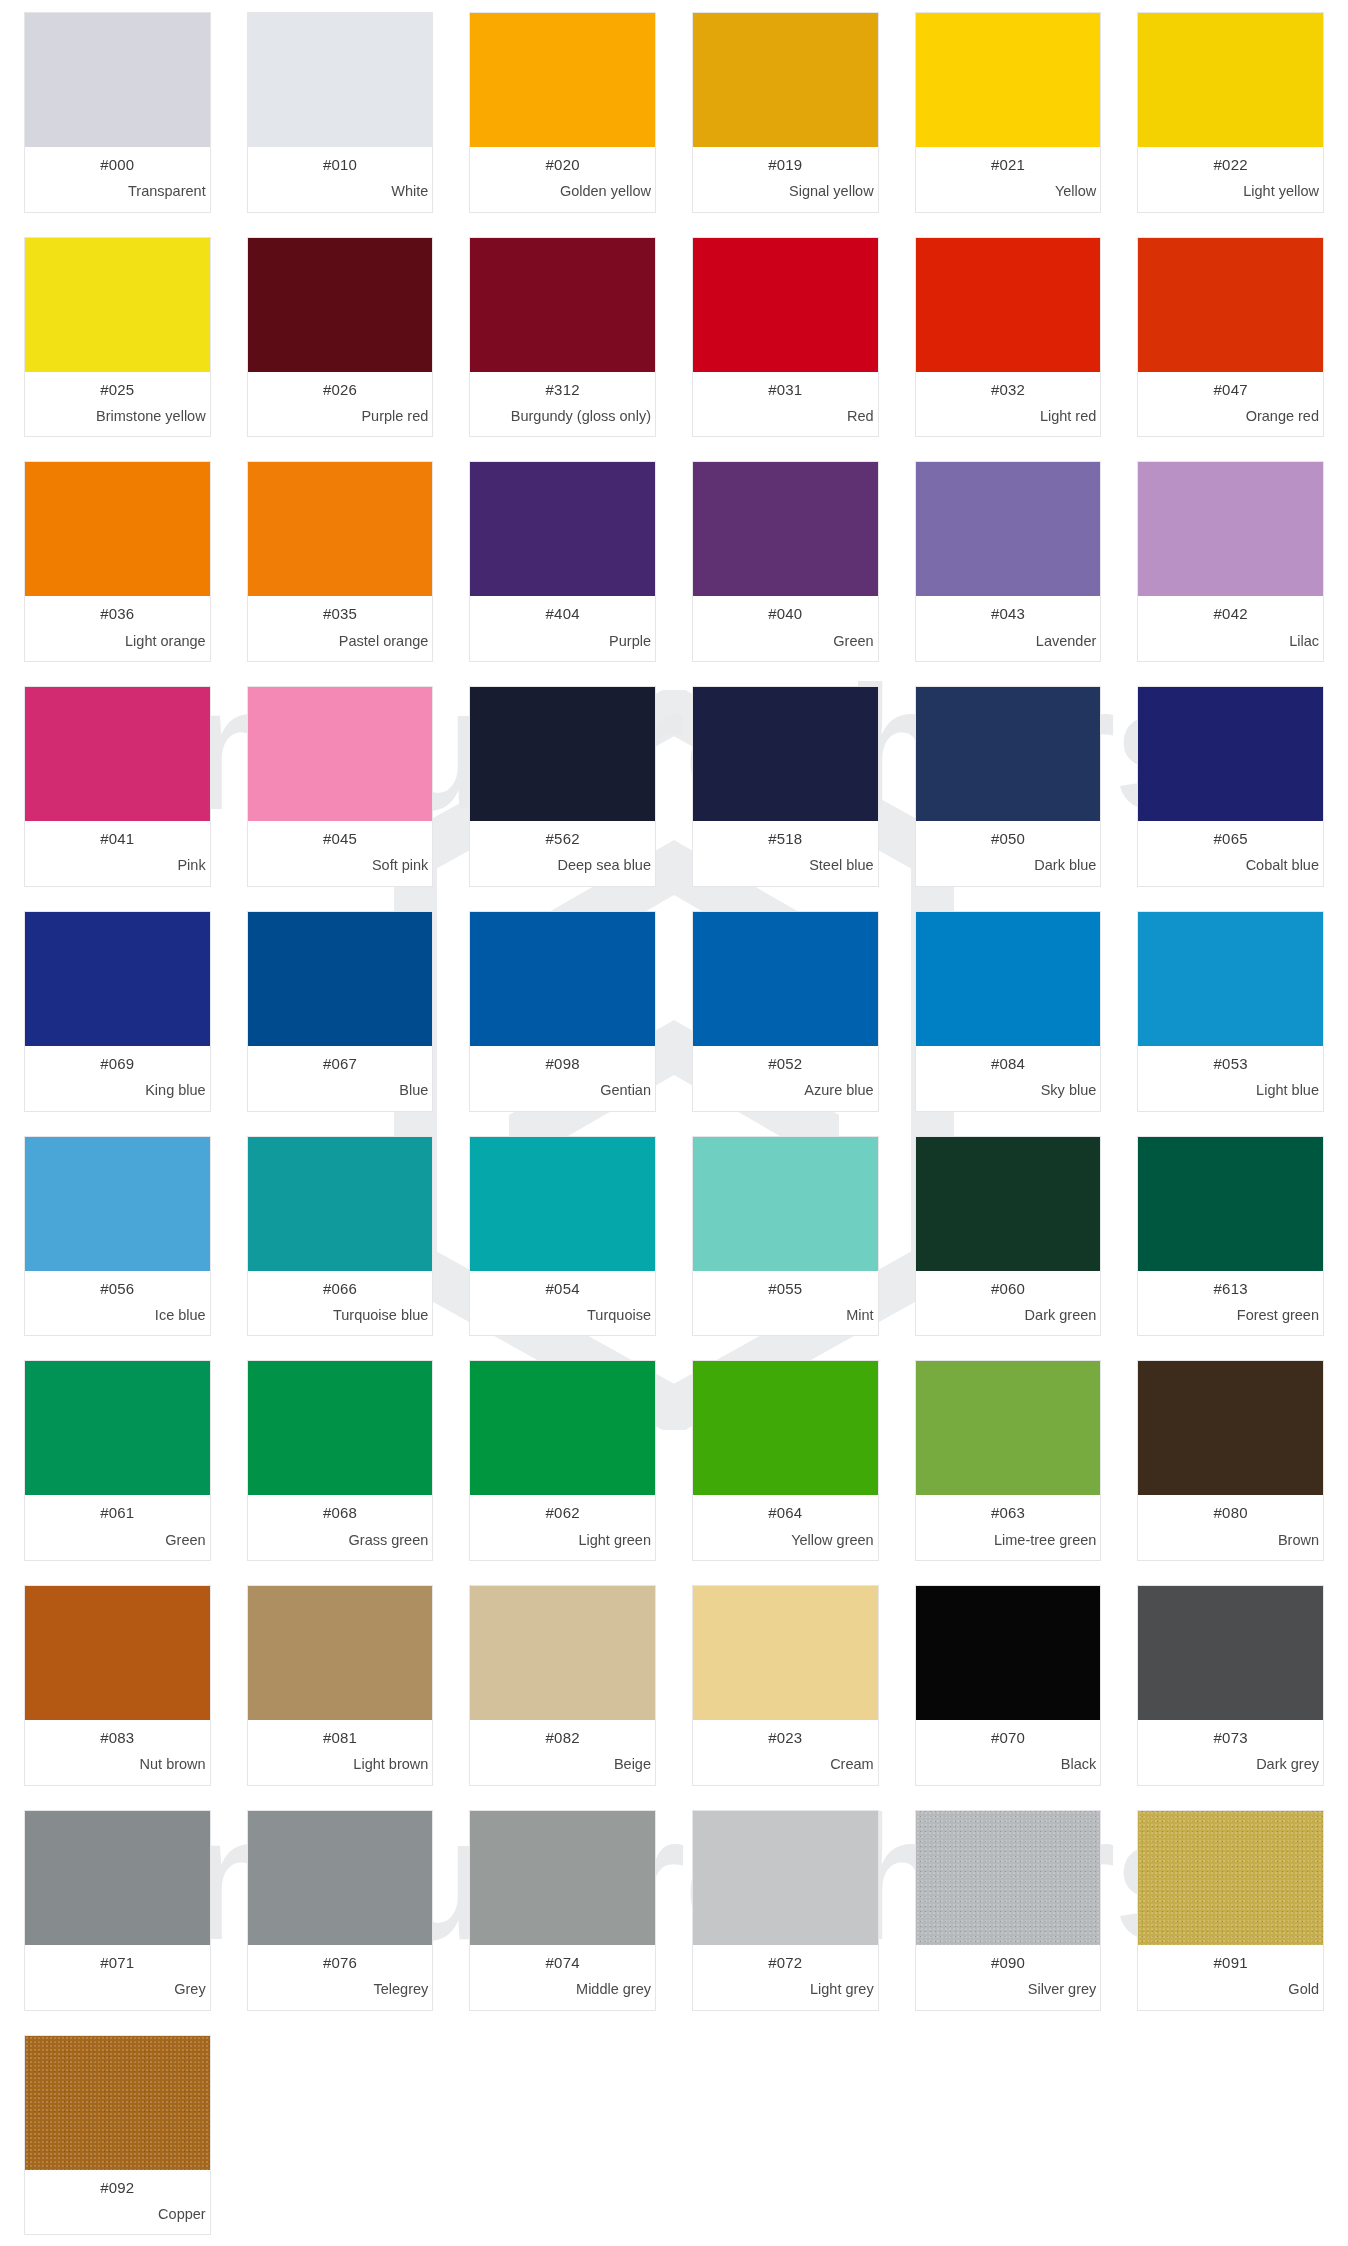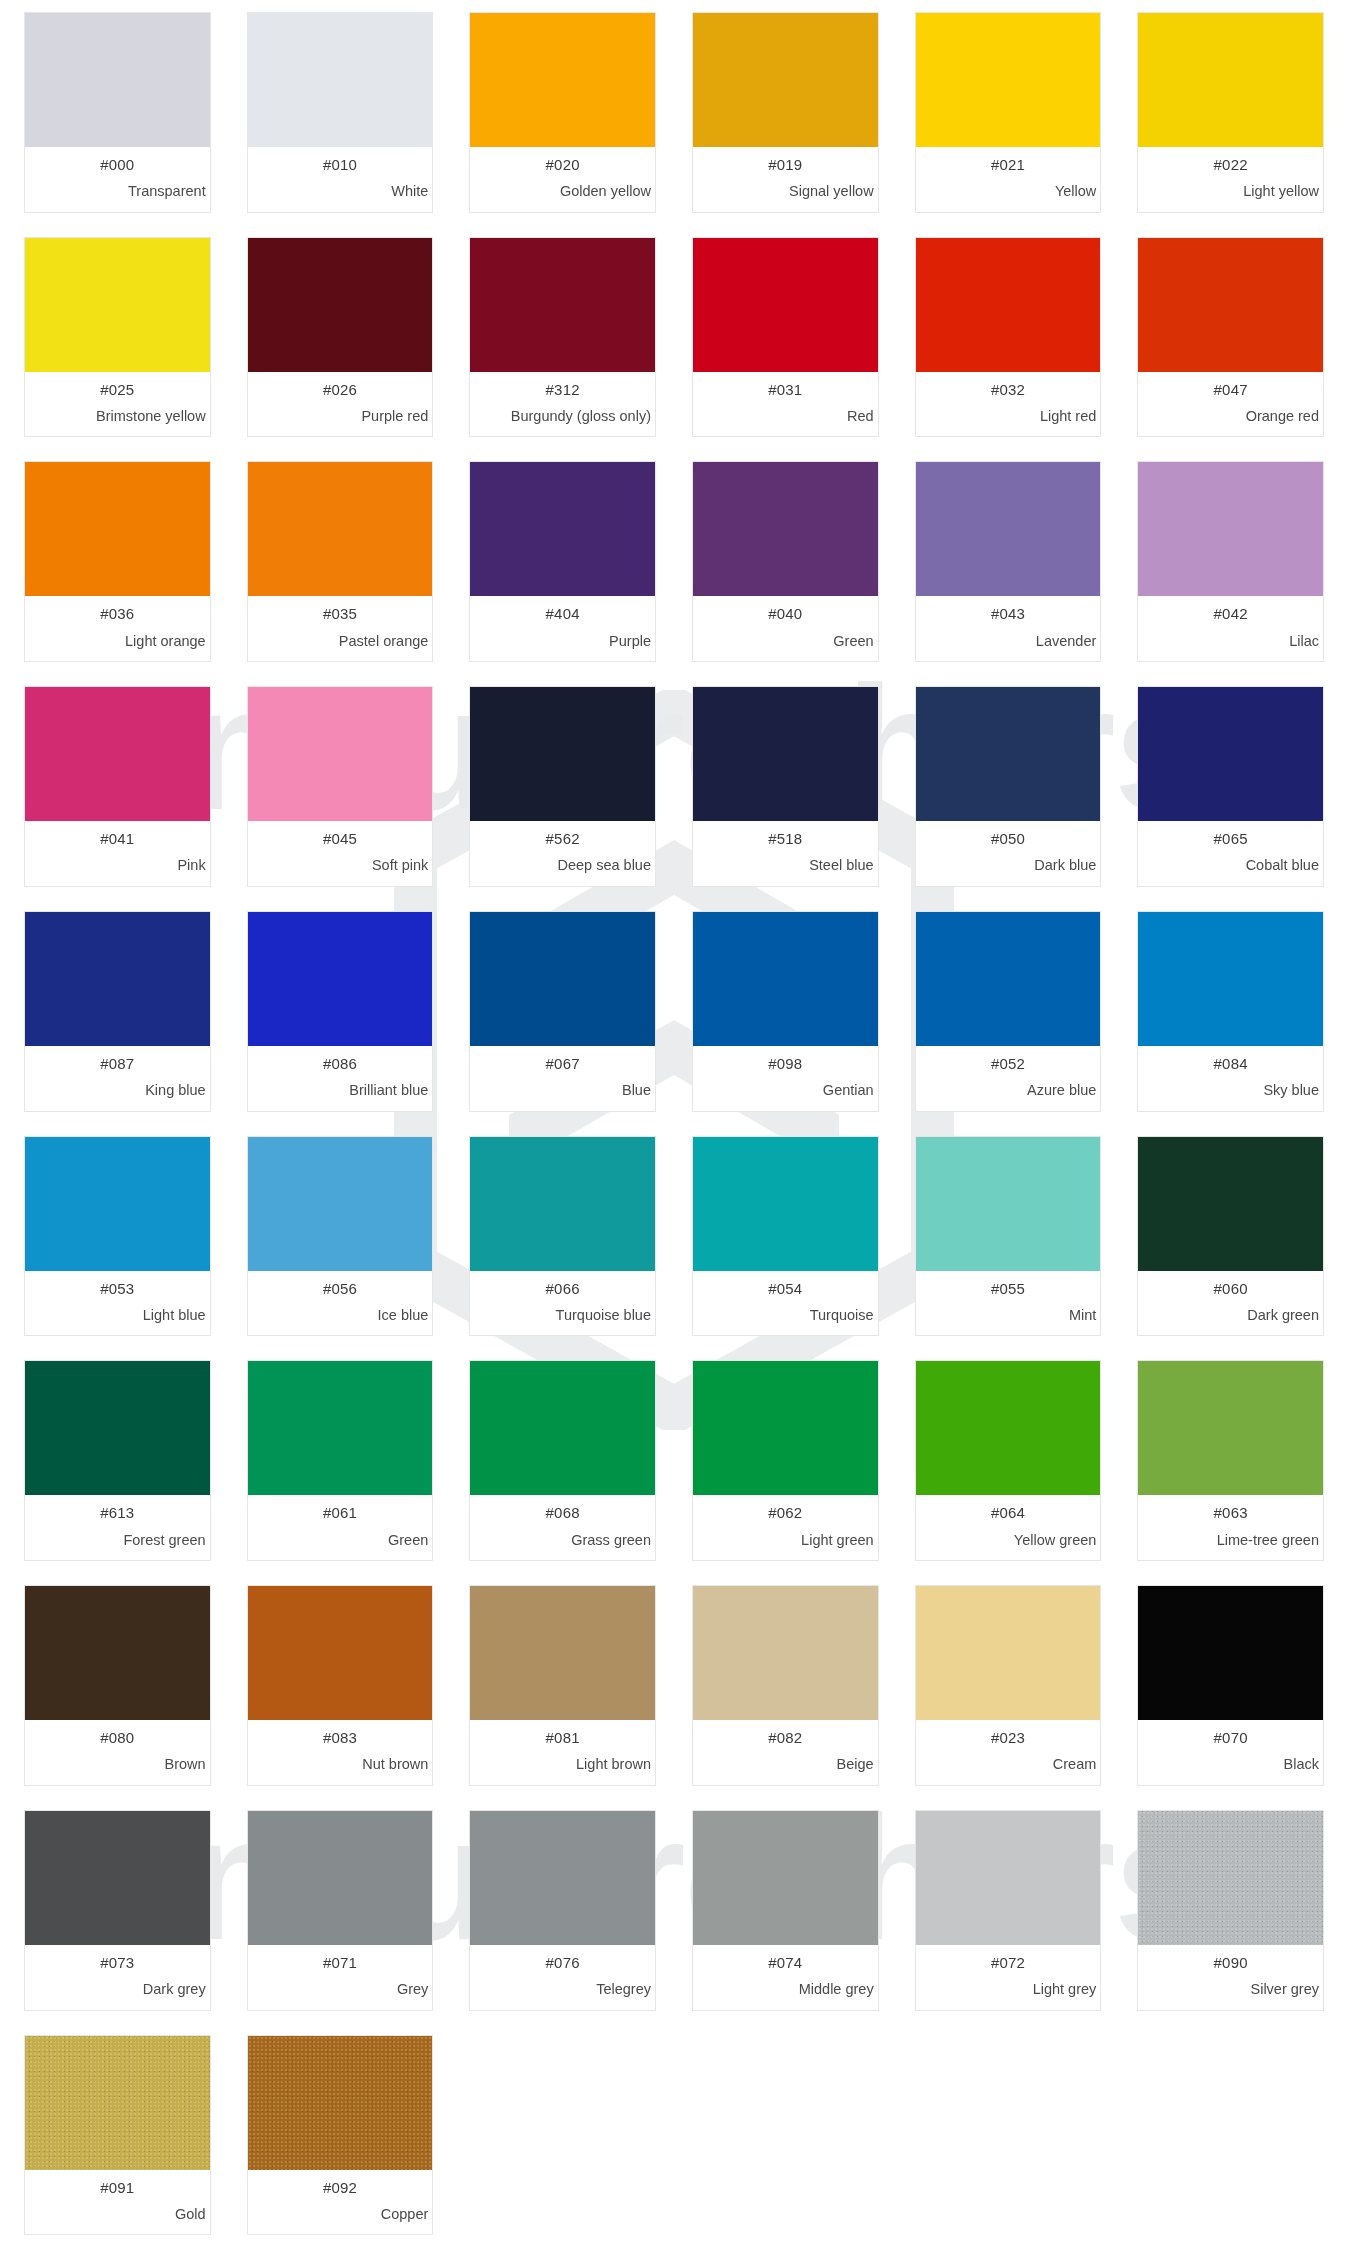--- a/index.html
+++ b/index.html
@@ -285,29 +285,22 @@
       <div class="card">
         <div class="swatch" style="background-color: rgb(30, 33, 109);"></div>
         <div class="caption">
           <div class="code">#065</div>
           <div class="cname">Cobalt blue</div>
         </div>
       </div>
       <div class="card">
         <div class="swatch" style="background-color: rgb(27, 44, 135);"></div>
         <div class="caption">
-          <div class="code">#087</div>
+          <div class="code">#069</div>
           <div class="cname">King blue</div>
-        </div>
-      </div>
-      <div class="card">
-        <div class="swatch" style="background-color: rgb(27, 39, 196);"></div>
-        <div class="caption">
-          <div class="code">#086</div>
-          <div class="cname">Brilliant blue</div>
         </div>
       </div>
       <div class="card">
         <div class="swatch" style="background-color: rgb(0, 75, 141);"></div>
         <div class="caption">
           <div class="code">#067</div>
           <div class="cname">Blue</div>
         </div>
       </div>
       <div class="card">

